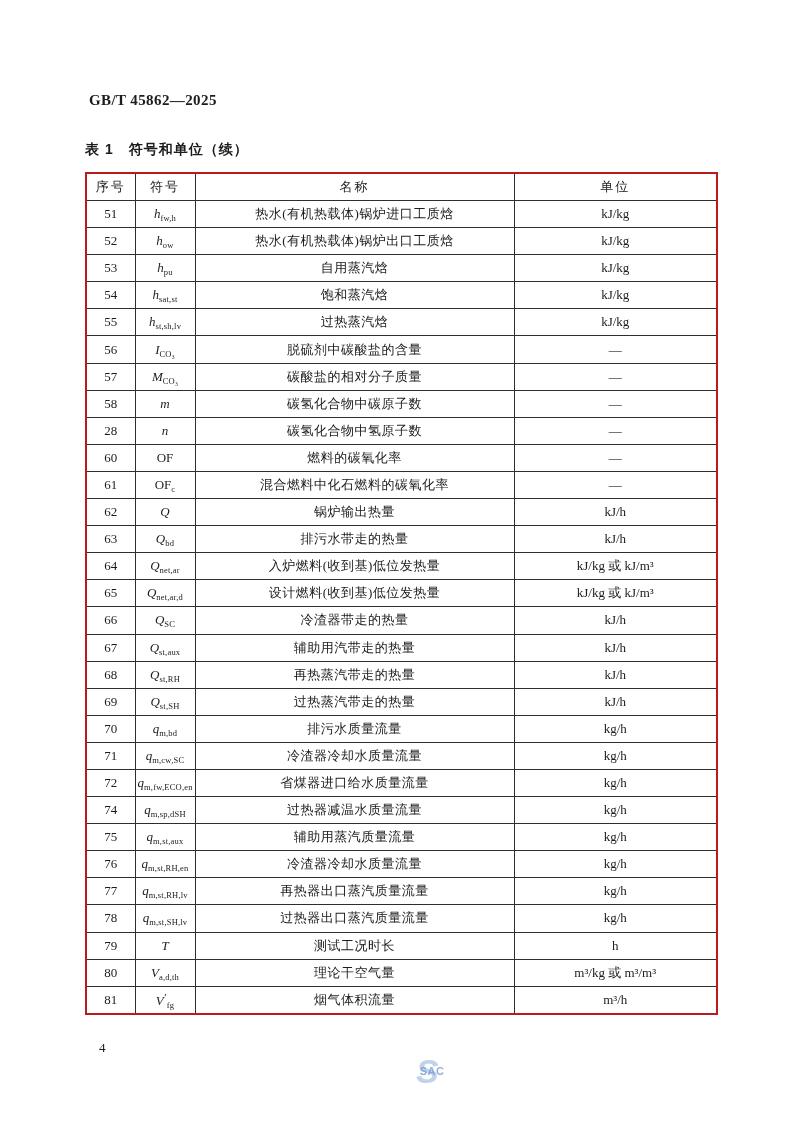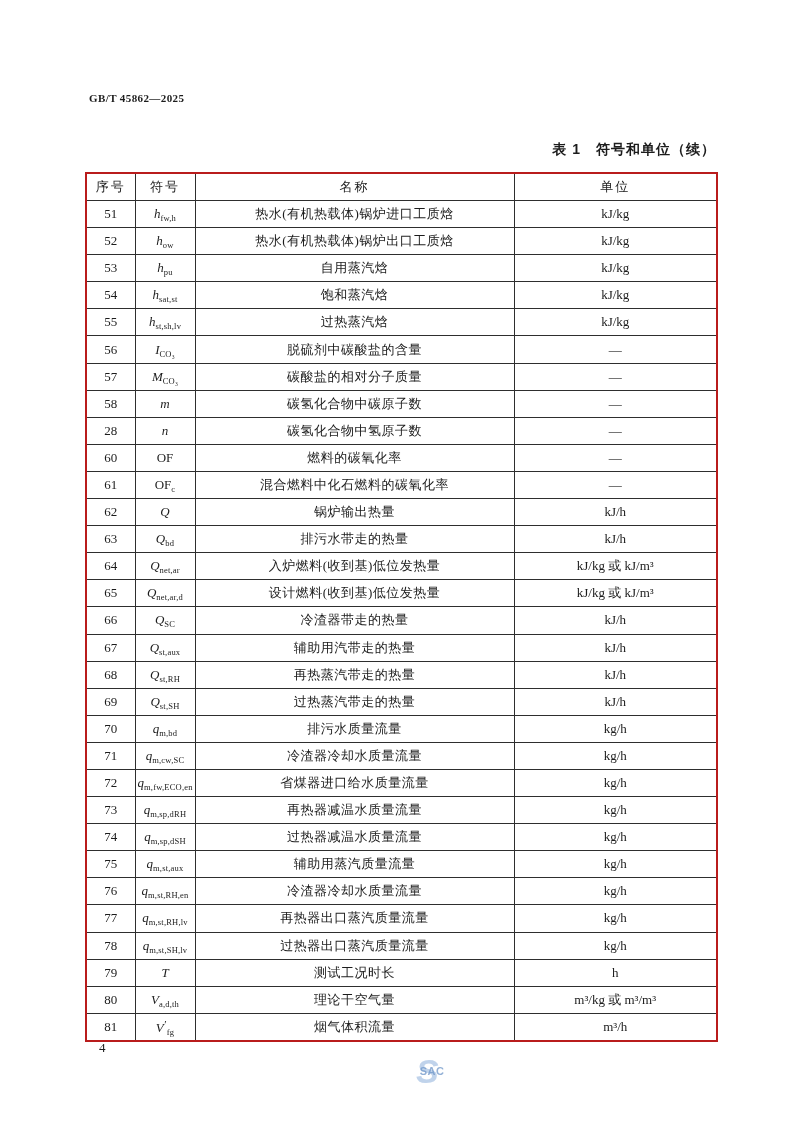--- a/index.html
+++ b/index.html
@@ -7,26 +7,26 @@
     position:relative;
     width:800px; height:1131px;
     margin:0 auto;
     background:#ffffff;
     font-family:"Liberation Serif","DejaVu Serif",serif;
     color:#1c1c1c;
     overflow:hidden;
   }
   .doc-code {
     position:absolute; left:89px; top:92px;
-    font-size:11px; font-weight:bold; letter-spacing:0.4px;
+    font-size:15px; font-weight:bold; letter-spacing:0.4px;
     white-space:nowrap;
   }
   .table-title {
     position:absolute; left:85px; top:141px; width:631px;
-    text-align:right; font-family:"Liberation Sans","DejaVu Sans",sans-serif;
+    text-align:left; font-family:"Liberation Sans","DejaVu Sans",sans-serif;
     font-size:14px; font-weight:bold; letter-spacing:1px;
   }
   table.symtable {
     position:absolute; left:85px; top:172px; width:631px;
     border-collapse:collapse; table-layout:fixed;
     border:2px solid #b91c1c;
   }
   .symtable th, .symtable td {
     border:1px solid #2e2e2e;
     text-align:center; vertical-align:middle;
@@ -221,26 +221,20 @@
           <td class="c-name">冷渣器冷却水质量流量</td>
           <td class="c-unit">kg/h</td>
         </tr>
         <tr>
           <td class="c-no">72</td>
           <td class="c-sym"><span class="sym-base">q</span><sub>m,fw,ECO,en</sub></td>
           <td class="c-name">省煤器进口给水质量流量</td>
           <td class="c-unit">kg/h</td>
         </tr>
         <tr>
-          <td class="c-no">73</td>
-          <td class="c-sym"><span class="sym-base">q</span><sub>m,sp,dRH</sub></td>
-          <td class="c-name">再热器减温水质量流量</td>
-          <td class="c-unit">kg/h</td>
-        </tr>
-        <tr>
           <td class="c-no">74</td>
           <td class="c-sym"><span class="sym-base">q</span><sub>m,sp,dSH</sub></td>
           <td class="c-name">过热器减温水质量流量</td>
           <td class="c-unit">kg/h</td>
         </tr>
         <tr>
           <td class="c-no">75</td>
           <td class="c-sym"><span class="sym-base">q</span><sub>m,st,aux</sub></td>
           <td class="c-name">辅助用蒸汽质量流量</td>
           <td class="c-unit">kg/h</td>

